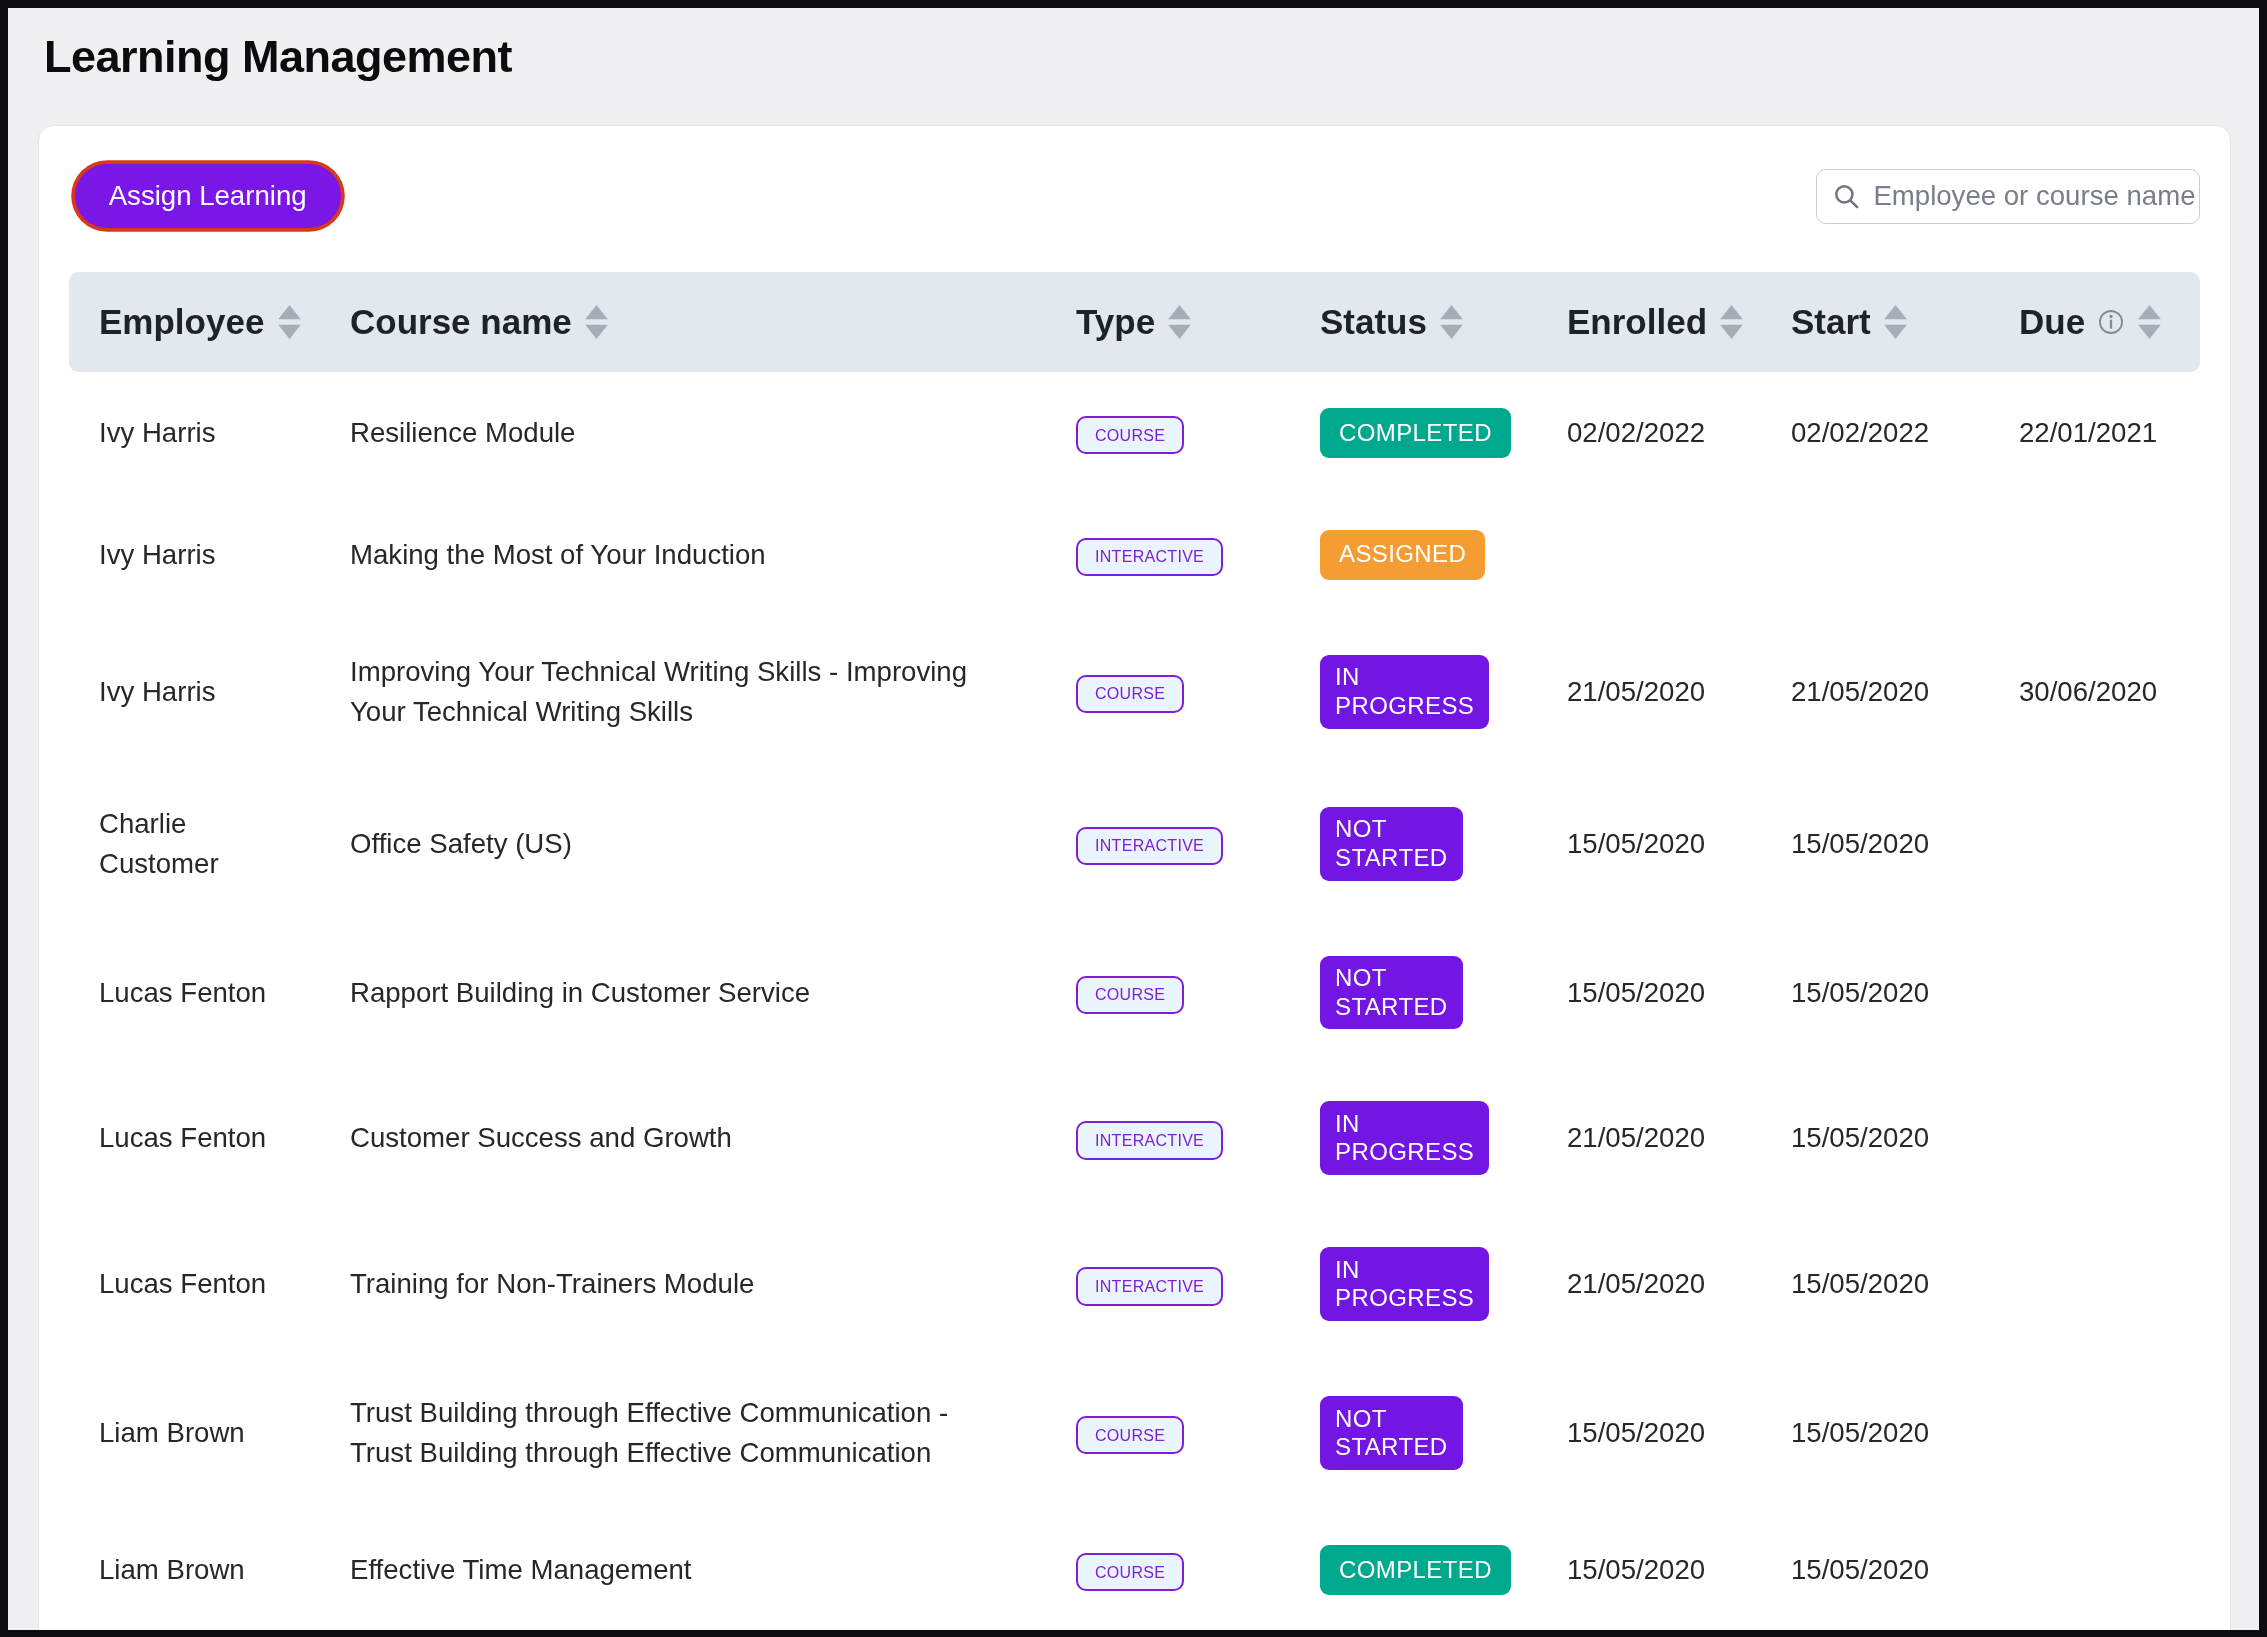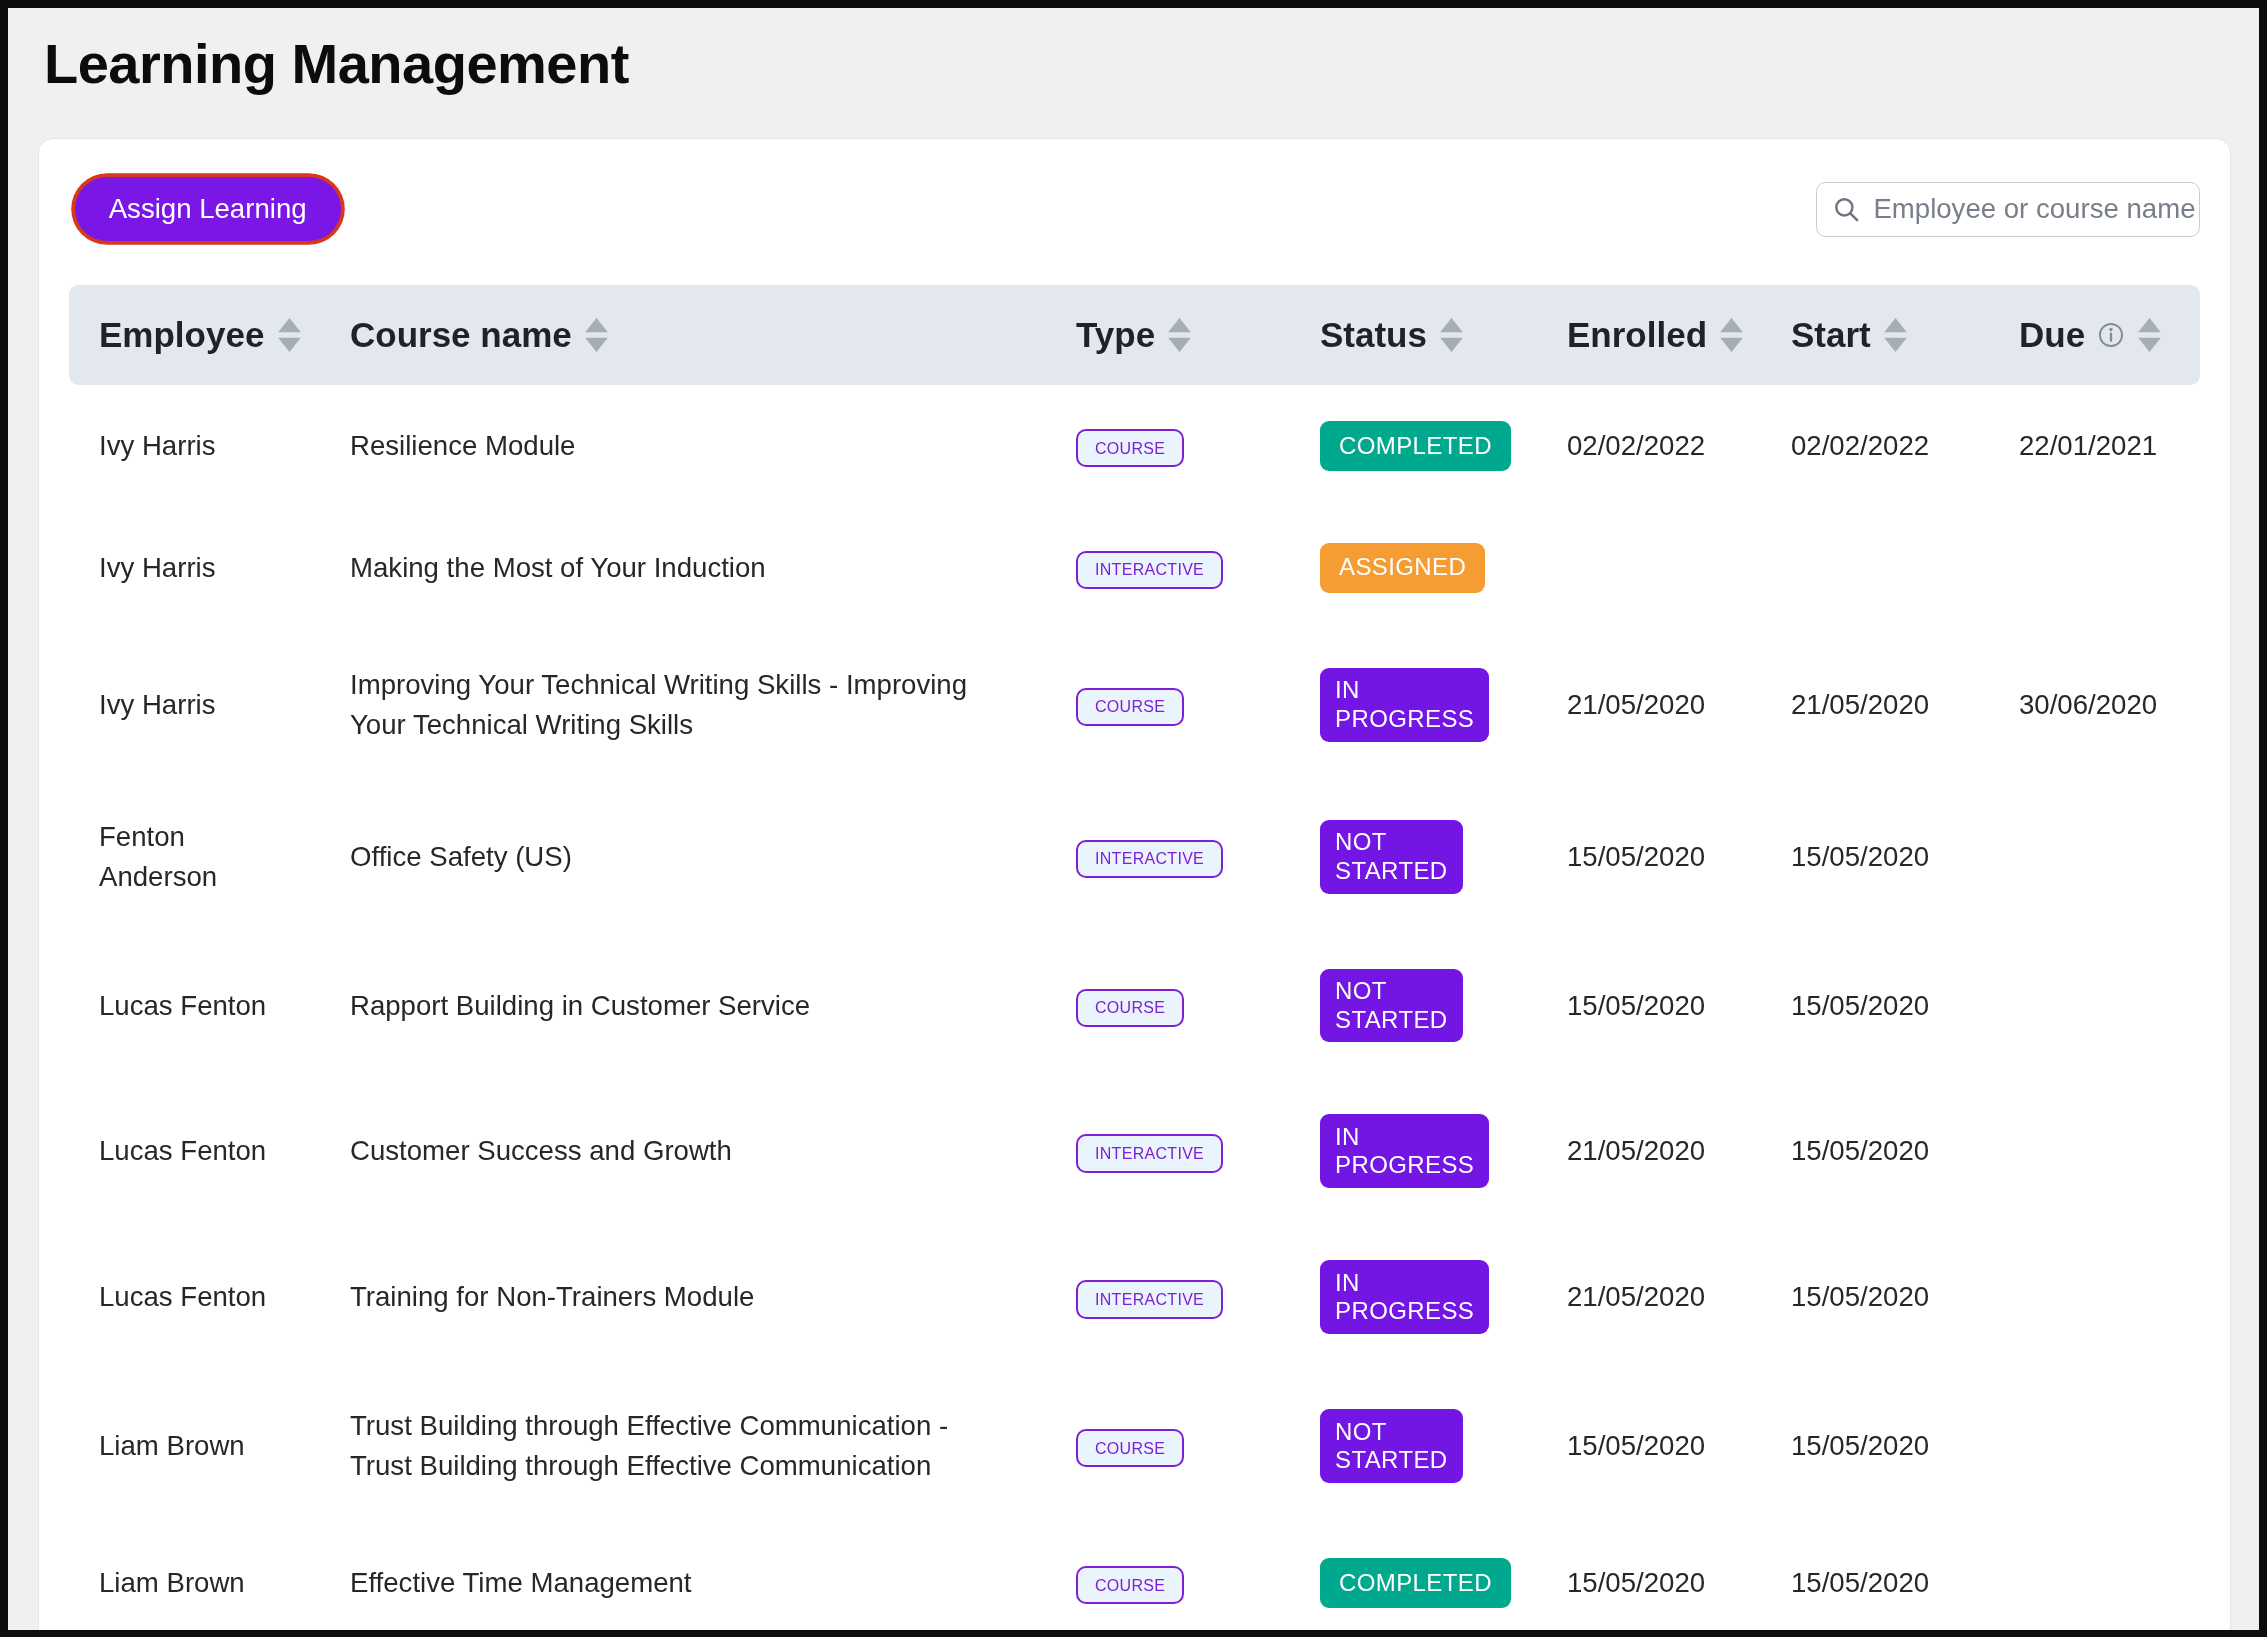--- a/index.html
+++ b/index.html
@@ -2,21 +2,21 @@
 <html style="font-size:15px"><head>
 <meta charset="utf-8">
 <style>
   html,body{margin:0;padding:0;background:#000;}
   .screen{
     width:2267px;height:1638px;box-sizing:border-box;
     border:8.6px solid #0d0d0f;background:#f0f0f2;overflow:hidden;
     font-family:"Liberation Sans",sans-serif;position:relative;
   }
   h1{
-    margin:23px 0 0 36px;font-size:56px;font-weight:800;
+    margin:23px 0 0 36px;font-size:45px;font-weight:800;
     color:#0c0c0e;letter-spacing:-0.5px;
   }
   .card{
     margin:42px 28.5px 0 30px;background:#ffffff;
     border:1.9px solid #e5e5e8;border-radius:15px;
     padding:38px 30px;height:1617px;box-sizing:border-box;
   }
   .toolbar{display:flex;justify-content:space-between;align-items:center;margin-bottom:44px;}
   .assign-btn{
     font-family:inherit;font-size:27.6px;color:#ffffff;background:#7a17e6;
@@ -171,21 +171,21 @@
         <div class="tr">
     <div class="td td-emp">Ivy Harris</div>
     <div class="td td-course">Improving Your Technical Writing Skills - Improving Your Technical Writing Skills</div>
     <div class="td"><span class="type-badge">COURSE</span></div>
     <div class="td"><span class="status-badge status-in-progress">IN PROGRESS</span></div>
     <div class="td td-date">21/05/2020</div>
     <div class="td td-date">21/05/2020</div>
     <div class="td td-date">30/06/2020</div>
   </div>
         <div class="tr">
-    <div class="td td-emp">Fenton Anderson</div>
+    <div class="td td-emp">Charlie Customer</div>
     <div class="td td-course">Office Safety (US)</div>
     <div class="td"><span class="type-badge">INTERACTIVE</span></div>
     <div class="td"><span class="status-badge status-not-started">NOT STARTED</span></div>
     <div class="td td-date">15/05/2020</div>
     <div class="td td-date">15/05/2020</div>
     <div class="td td-date"></div>
   </div>
         <div class="tr">
     <div class="td td-emp">Lucas Fenton</div>
     <div class="td td-course">Rapport Building in Customer Service</div>

